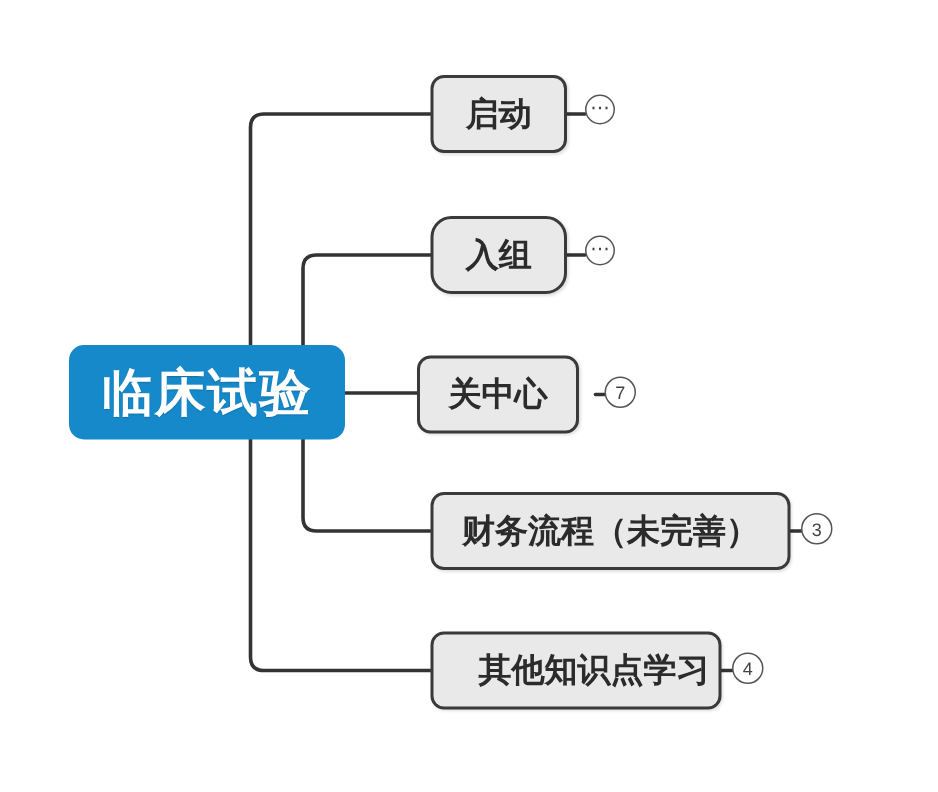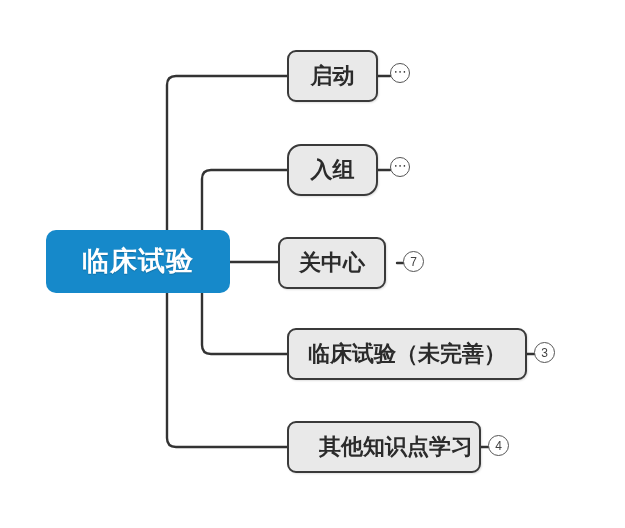--- a/index.html
+++ b/index.html
@@ -30,21 +30,21 @@
     box-sizing: border-box;
     display: flex;
     align-items: center;
     justify-content: center;
     white-space: nowrap;
   }
   .node-root {
     background: #1689ca;
     border-radius: 10px;
     color: #ffffff;
-    font-size: 27px;
+    font-size: 34px;
     font-weight: bold;
     letter-spacing: 1px;
     text-shadow: 0 1px 1px rgba(0,0,0,0.18);
   }
   .node-branch {
     background: #e9e9e9;
     border: 2px solid #be185d;
     border-radius: 9px;
     color: #2b2b2b;
     font-size: 22px;
@@ -109,21 +109,21 @@
   </div>
 
   <div class="node node-branch" id="node-branch-2" style="left: 278px; top: 237px; width: 108px; height: 52px; background: rgb(233, 233, 233); border-color: rgb(58, 58, 58); color: rgb(43, 43, 43);">
     <span class="node-label">关中心</span>
   </div>
   <div class="badge" id="badge-2" style="left: 403px; top: 251px; width: 21px; height: 21px;">
     <span>7</span>
   </div>
 
   <div class="node node-branch" id="node-branch-3" style="left: 287px; top: 328px; width: 240px; height: 52px; background: rgb(233, 233, 233); border-color: rgb(58, 58, 58); color: rgb(43, 43, 43);">
-    <span class="node-label">临床试验（未完善）</span>
+    <span class="node-label">财务流程（未完善）</span>
   </div>
   <div class="badge" id="badge-3" style="left: 534px; top: 342px; width: 21px; height: 21px;">
     <span>3</span>
   </div>
 
   <div class="node node-branch" id="node-branch-4" style="left: 287px; top: 421px; width: 194px; height: 52px; background: rgb(233, 233, 233); border-color: rgb(58, 58, 58); color: rgb(43, 43, 43); padding-left: 24px;">
     <span class="node-label">其他知识点学习</span>
   </div>
   <div class="badge" id="badge-4" style="left: 488px; top: 435px; width: 21px; height: 21px;">
     <span>4</span>

